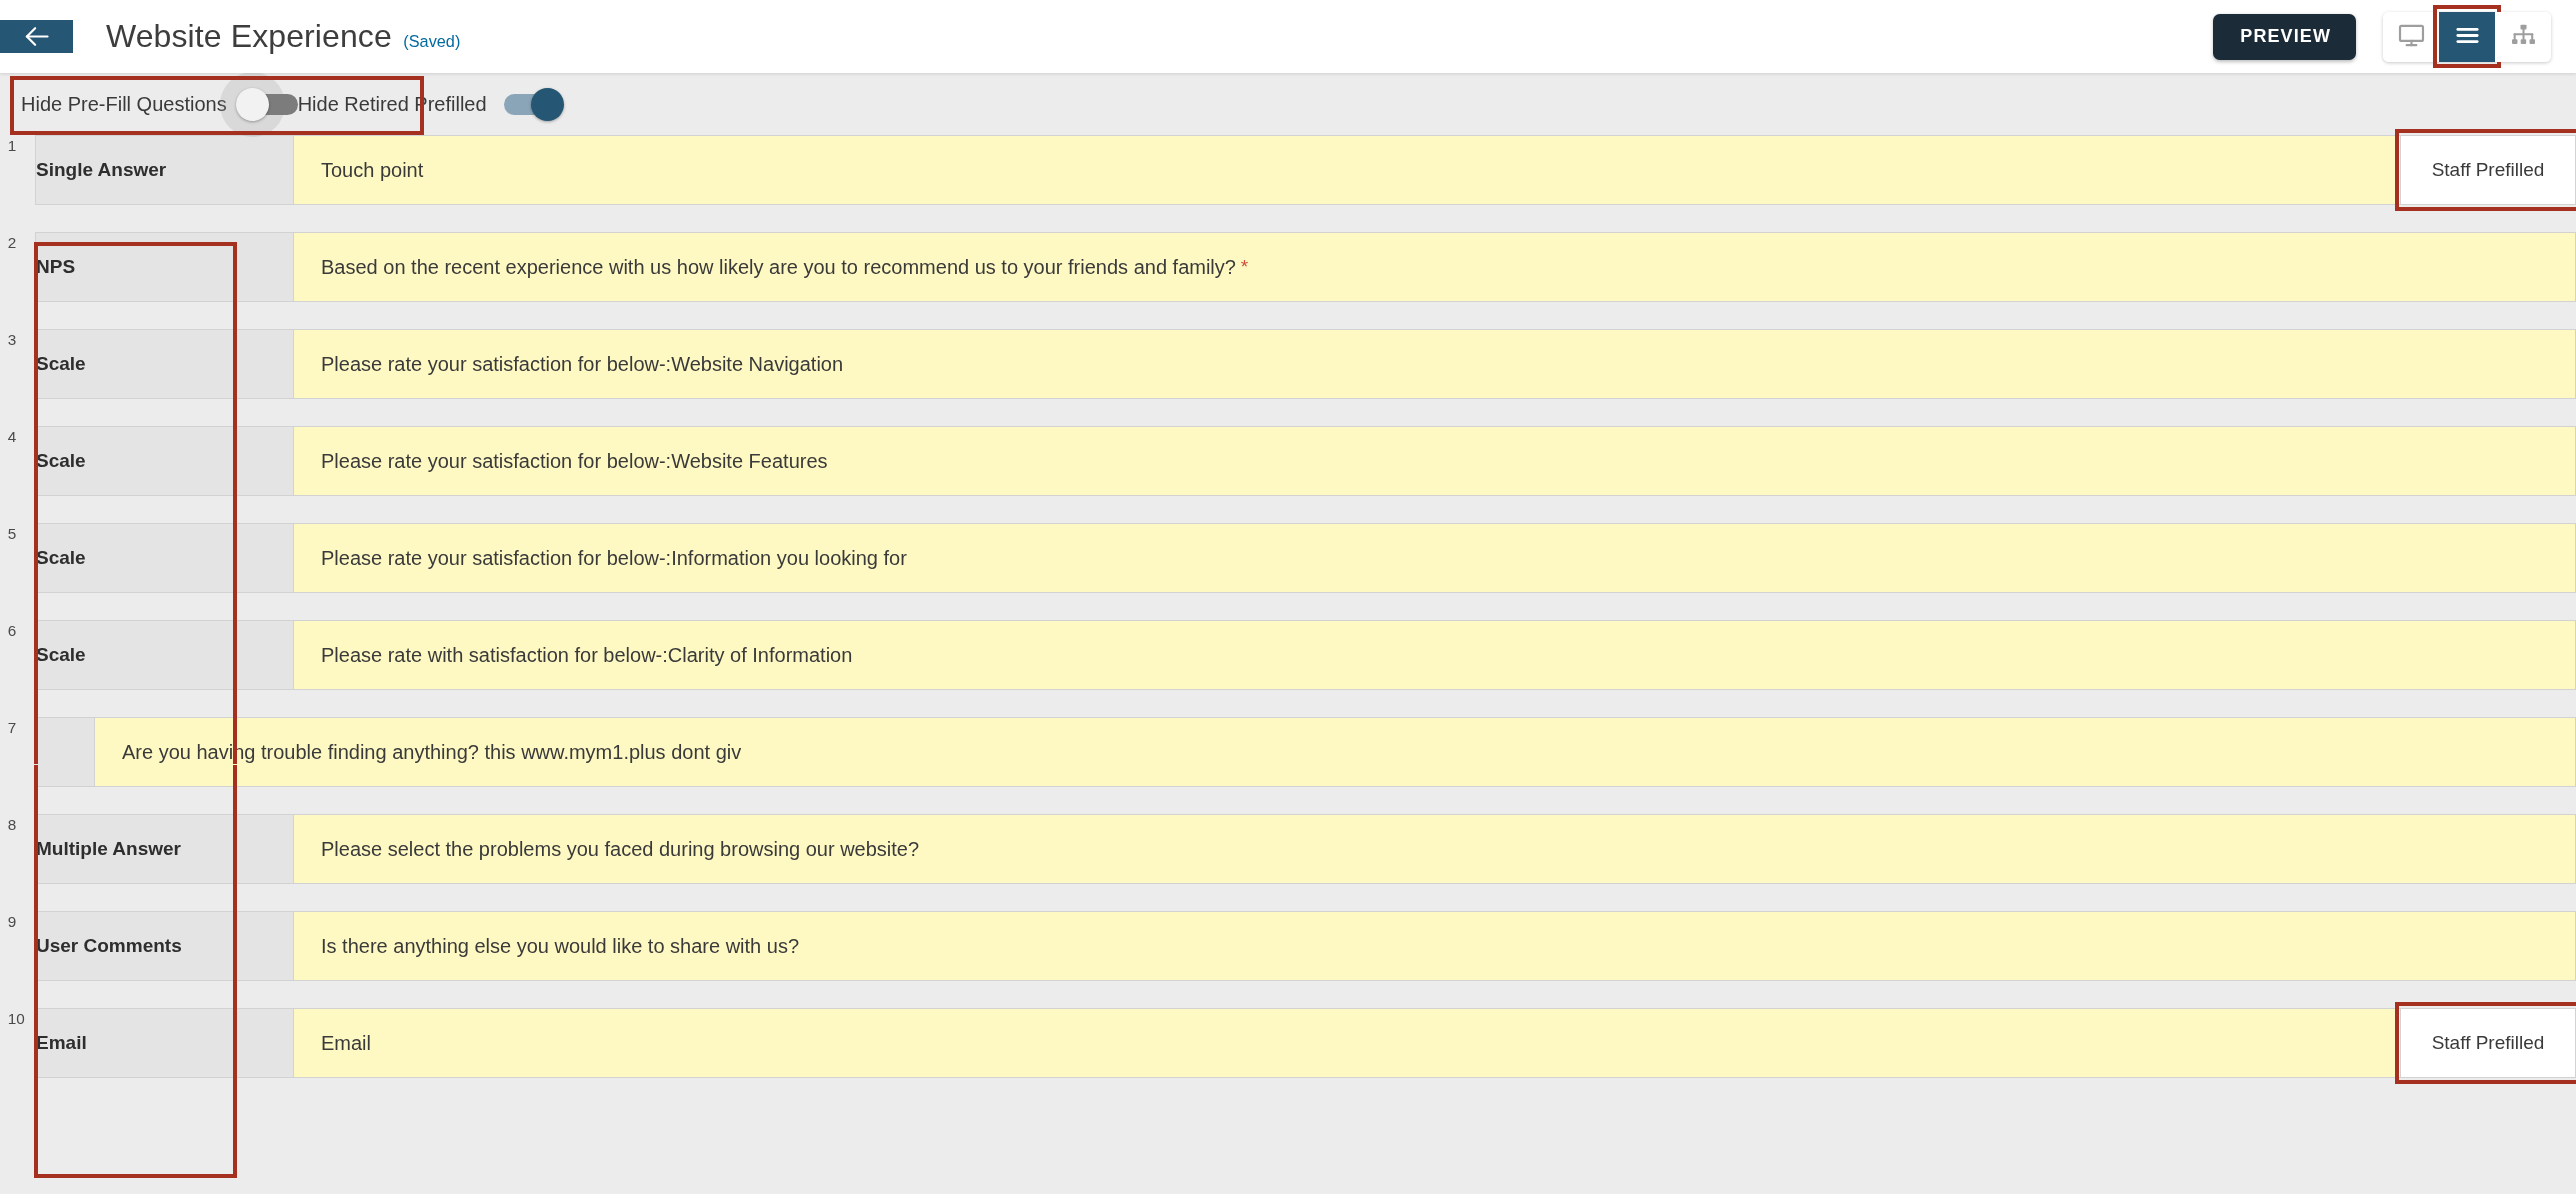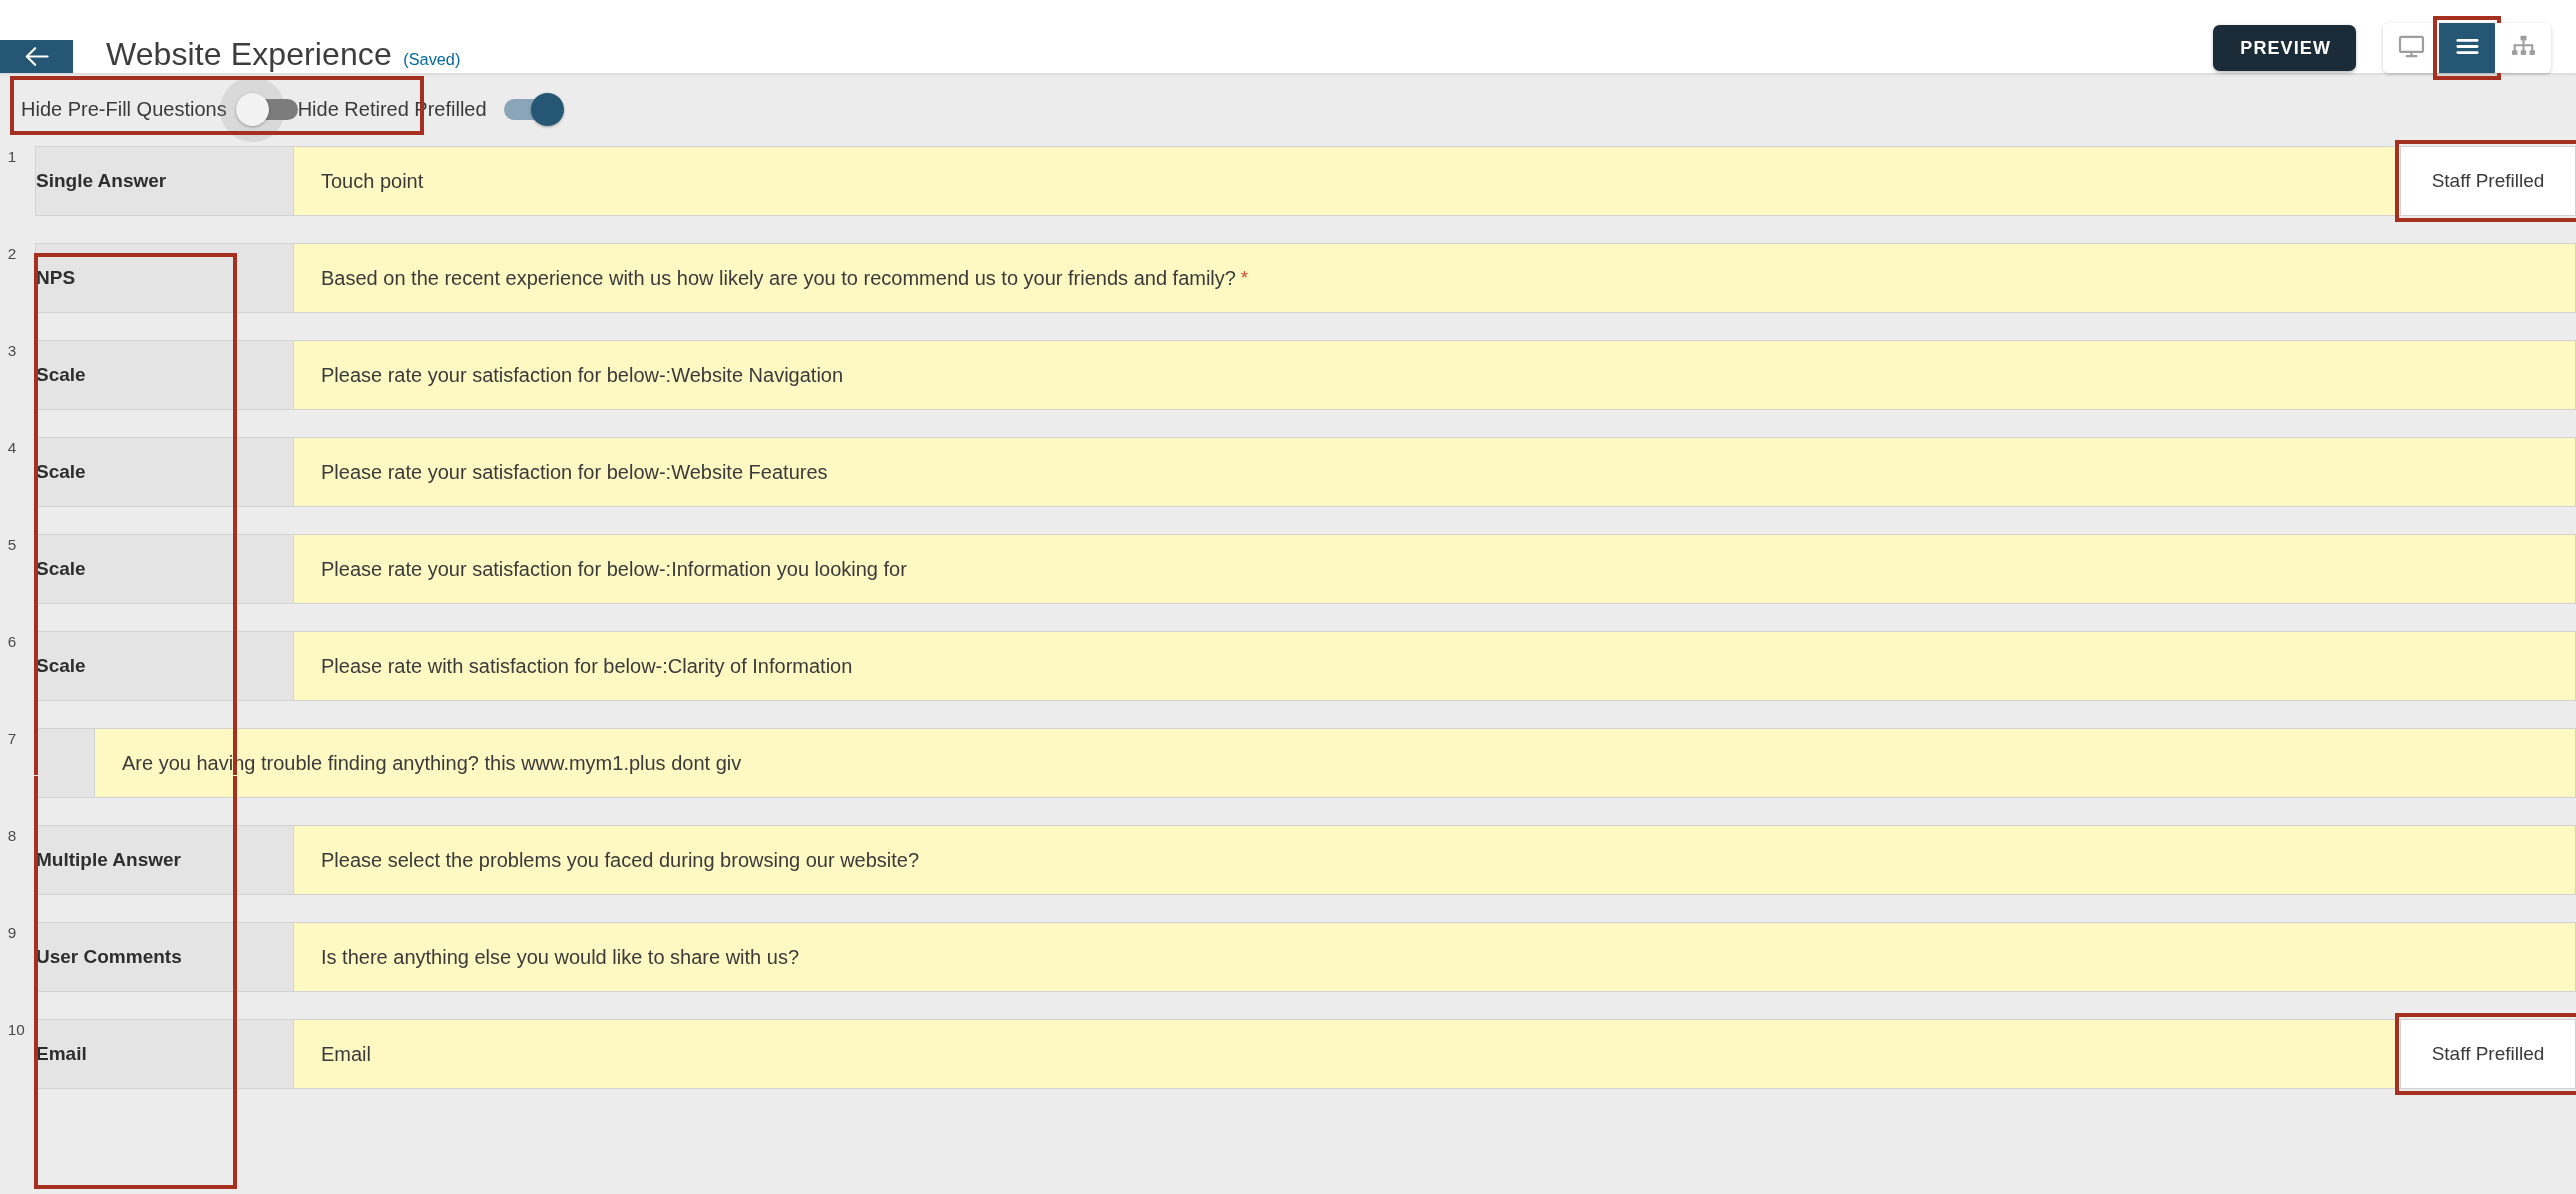--- a/index.html
+++ b/index.html
@@ -11,21 +11,21 @@
     font-family: "Liberation Sans", sans-serif;
     overflow: hidden;
   }
 
   
   .topbar {
     position: relative;
     height: 73px;
     background: #ffffff;
     display: flex;
-    align-items: flex-end;
+    align-items: center;
     box-shadow: 0 1px 2.9px rgba(0,0,0,0.12);
     z-index: 5;
   }
   .back-btn {
     width: 73px;
     min-width: 73px;
     background: #255674;
     display: flex;
     align-items: center;
     justify-content: center;
@@ -96,21 +96,21 @@
     content: "";
     position: absolute;
     left: -5.7px; top: -6.7px; right: -5.7px; bottom: -6.7px;
     border: 4.8px solid #a6301f;
     pointer-events: none;
   }
 
   
   .toggle-strip {
     position: relative;
-    height: 73px;
+    height: 62px;
     background: #ececec;
     display: flex;
     align-items: center;
     padding-left: 21px;
   }
   .annot-box-toggles {
     position: absolute;
     left: 9.6px;
     top: 2.9px;
     width: 414px;

